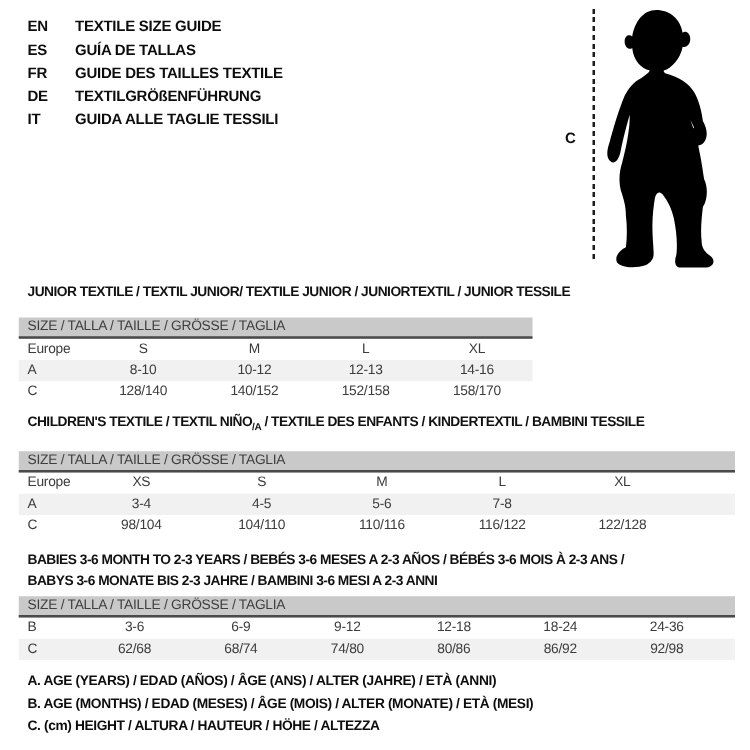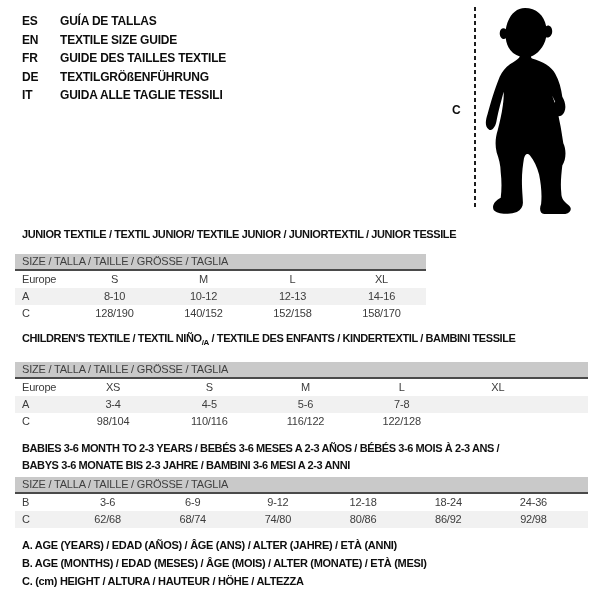--- a/index.html
+++ b/index.html
@@ -46,24 +46,24 @@
   .notes-block{position:absolute;left:22px;top:536px;}
   .note-line{height:18px;line-height:18px;font-size:11px;font-weight:700;color:#0d0d0d;letter-spacing:-0.3px;white-space:nowrap;}
 </style>
 </head>
 <body>
 
 <div id="canvas">
 
   <div class="lang-block">
     <div class="lang-row">
-      <span class="lang-code">ES</span><span class="lang-title">GUÍA DE TALLAS</span>
+      <span class="lang-code">EN</span><span class="lang-title">TEXTILE SIZE GUIDE</span>
     </div>
     <div class="lang-row">
-      <span class="lang-code">EN</span><span class="lang-title">TEXTILE SIZE GUIDE</span>
+      <span class="lang-code">ES</span><span class="lang-title">GUÍA DE TALLAS</span>
     </div>
     <div class="lang-row">
       <span class="lang-code">FR</span><span class="lang-title">GUIDE DES TAILLES TEXTILE</span>
     </div>
     <div class="lang-row">
       <span class="lang-code">DE</span><span class="lang-title">TEXTILGRÖßENFÜHRUNG</span>
     </div>
     <div class="lang-row">
       <span class="lang-code">IT</span><span class="lang-title">GUIDA ALLE TAGLIE TESSILI</span>
     </div>
@@ -108,21 +108,21 @@
           </div>
           <div class="trow shaded">
             <span class="cell label">A</span>
             <span class="cell">8-10</span>
             <span class="cell">10-12</span>
             <span class="cell">12-13</span>
             <span class="cell">14-16</span>
           </div>
           <div class="trow">
             <span class="cell label">C</span>
-            <span class="cell">128/190</span>
+            <span class="cell">128/140</span>
             <span class="cell">140/152</span>
             <span class="cell">152/158</span>
             <span class="cell">158/170</span>
           </div>
         </div>
     </div>
   </section>
 
   <section class="size-section s1">
     <div class="tbl-title">
@@ -142,20 +142,21 @@
           <div class="trow shaded">
             <span class="cell label">A</span>
             <span class="cell">3-4</span>
             <span class="cell">4-5</span>
             <span class="cell">5-6</span>
             <span class="cell">7-8</span>
           </div>
           <div class="trow">
             <span class="cell label">C</span>
             <span class="cell">98/104</span>
+            <span class="cell">104/110</span>
             <span class="cell">110/116</span>
             <span class="cell">116/122</span>
             <span class="cell">122/128</span>
           </div>
         </div>
     </div>
   </section>
 
   <section class="size-section s2">
     <div class="tbl-title">

